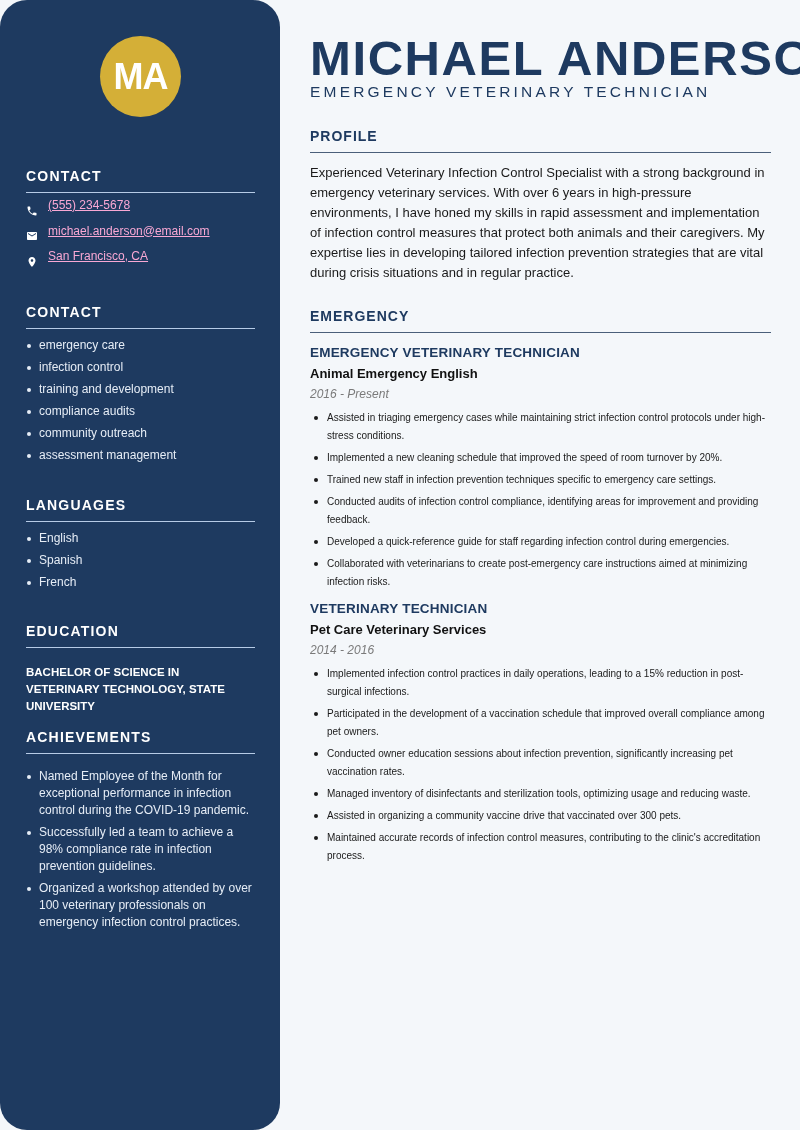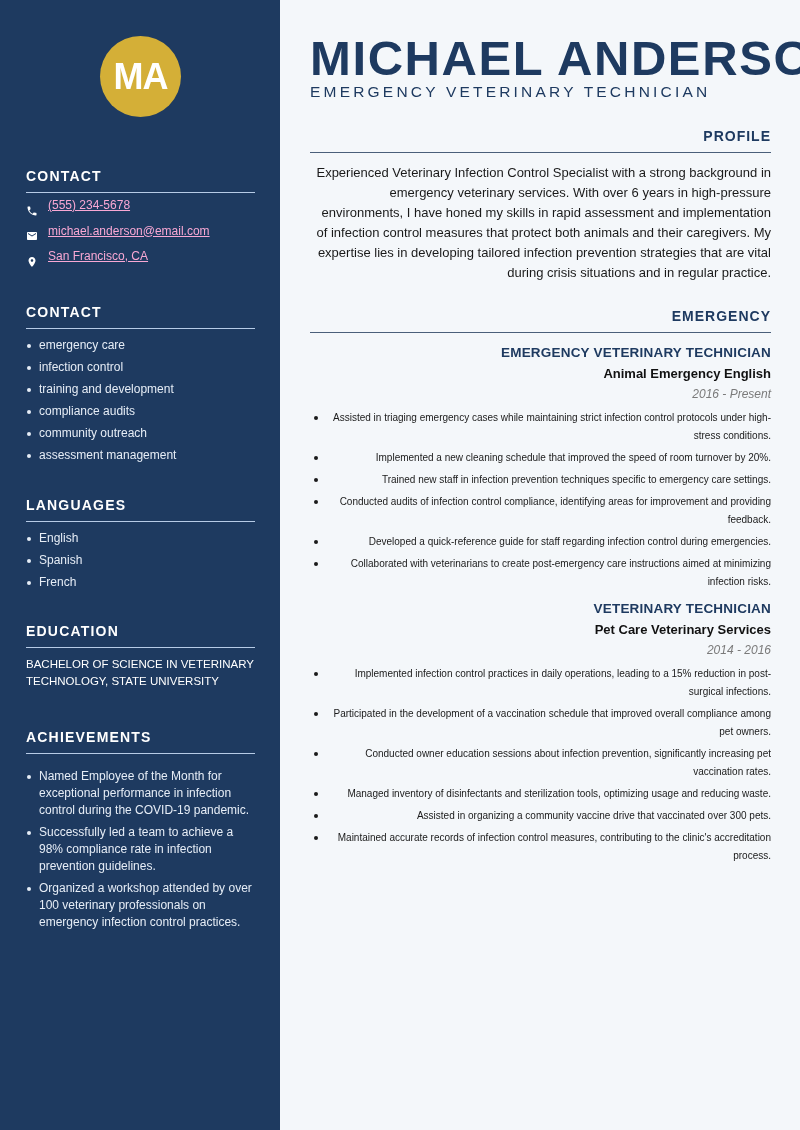--- a/index.html
+++ b/index.html
@@ -8,20 +8,21 @@
     font-family: "Liberation Sans", "DejaVu Sans", sans-serif;
     background: #f4f7fa;
     position: relative;
   }
   .sidebar {
     position: absolute; left: 0; top: 0;
     width: 280px; height: 1130px;
     background: #1e3a60;
     color: #ffffff;
     padding: 0 26px;
+    border-radius: 27px;
   }
   .avatar {
     position: absolute; left: 100px; top: 36px;
     width: 81px; height: 81px; border-radius: 50%;
     background: #d4af37;
     color: #ffffff;
     font-weight: bold; font-size: 36px;
     display: flex; align-items: center; justify-content: center;
     letter-spacing: -1px;
   }
@@ -44,35 +45,35 @@
   .side-list li {
     position: relative; padding-left: 13px;
     font-size: 12px; color: #e6edf6; line-height: 17px;
     margin-bottom: 5px;
   }
   .side-list li::before {
     content: ""; position: absolute; left: 1px; top: 7px;
     width: 4px; height: 4px; border-radius: 50%; background: #e6edf6;
   }
   .edu-text {
-    margin-top: 8px;
-    font-weight: normal; font-size: 11.5px; line-height: 17px; color: #ffffff;
+    margin-top: 16px;
+    font-weight: bold; font-size: 11.5px; line-height: 17px; color: #ffffff;
   }
 
   .main { position: absolute; left: 310px; top: 0; width: 461px; }
   .name {
     position: absolute; top: 30px; left: 0;
     font-size: 49px; font-weight: bold; color: #1e3a60;
     letter-spacing: 1.6px; white-space: nowrap;
   }
   .role {
     position: absolute; top: 83px; left: 0;
     font-size: 15.5px; color: #1e3a60; letter-spacing: 3.2px; white-space: nowrap;
   }
-  .main-section { position: absolute; left: 0; width: 461px; text-align: right; }
+  .main-section { position: absolute; left: 0; width: 461px; }
   .main-title {
     font-size: 14px; font-weight: bold; color: #1e3a60; letter-spacing: 1px;
     padding-bottom: 8px; border-bottom: 1.5px solid #4a5f7a;
   }
   .profile-text {
     margin-top: 10px; font-size: 13px; line-height: 20px; color: #1a1a1a;
   }
   .job-title {
     font-size: 13.5px; font-weight: bold; color: #1e3a60; margin-top: 12px;
     letter-spacing: 0.2px;

